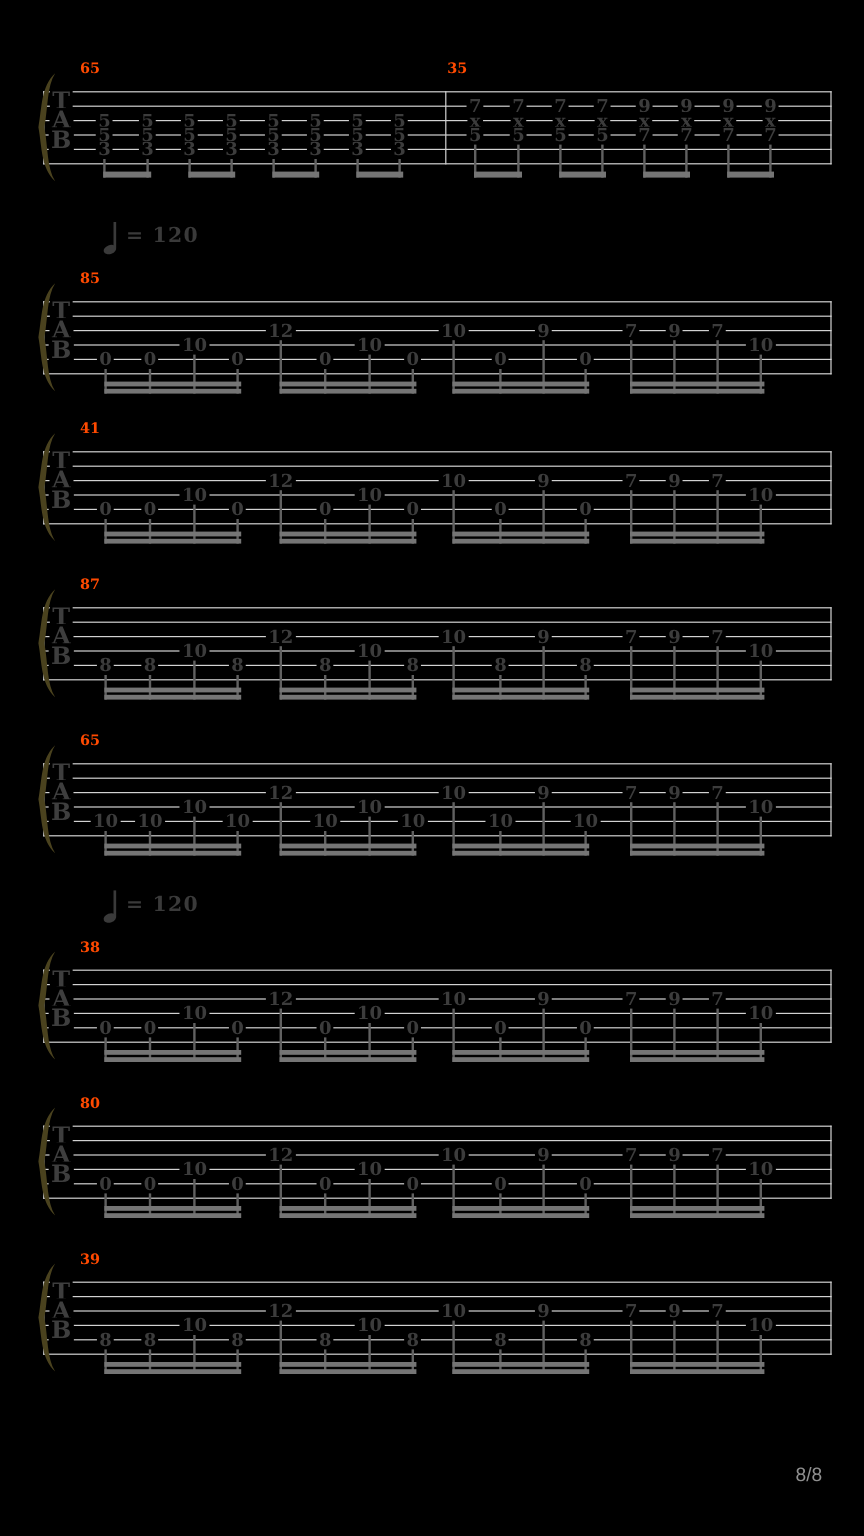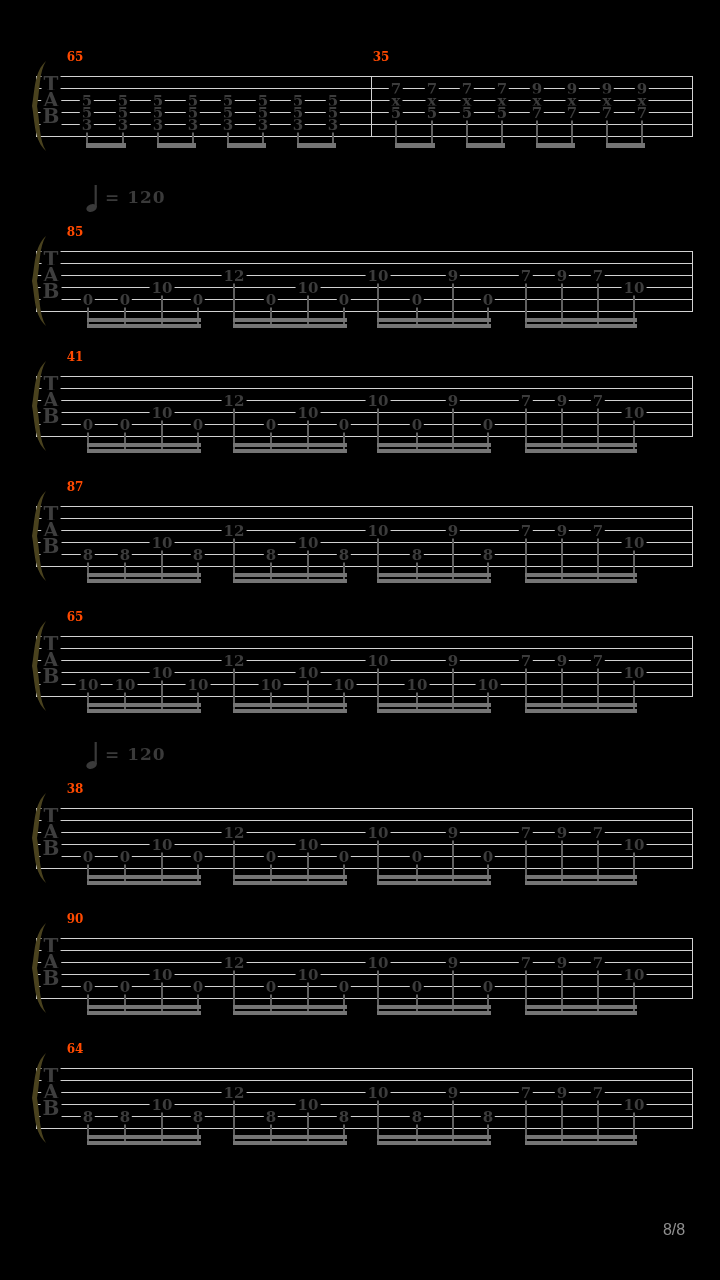--- a/index.html
+++ b/index.html
@@ -430,21 +430,21 @@
       <div class="sline" style="left: 36px; top: 986px; width: 657px;"></div>
       <div class="sline" style="left: 36px; top: 998px; width: 657px;"></div>
       <div class="bar" style="left: 36px; top: 938px; height: 61px;"></div>
       <div class="bar" style="left: 692px; top: 938px; height: 61px;"></div>
       <div class="brace" style="left: 27px; top: 922px; width: 22px; height: 92px;"><svg width="22" height="92" viewBox="0 0 22 92" xmlns="http://www.w3.org/2000/svg">
        <path d="M19 1 C 7 12, 8 30, 5 46 C 8 62, 7 80, 19 91 C 12 80, 13 62, 10 46 C 13 30, 12 12, 19 1 Z" fill="#4a421e"></path>
      </svg></div>
       <div class="clef" style="left: 51px; top: 946px;">T</div>
       <div class="clef" style="left: 51px; top: 962px;">A</div>
       <div class="clef" style="left: 51px; top: 978px;">B</div>
-      <div class="mnum" style="left: 75px; top: 919px;">90</div>
+      <div class="mnum" style="left: 75px; top: 919px;">80</div>
       <div class="stem" style="left: 87px; top: 992px; height: 23px;"></div>
       <div class="stem" style="left: 124px; top: 992px; height: 23px;"></div>
       <div class="stem" style="left: 161px; top: 980px; height: 35px;"></div>
       <div class="stem" style="left: 197px; top: 992px; height: 23px;"></div>
       <div class="stem" style="left: 233px; top: 968px; height: 47px;"></div>
       <div class="stem" style="left: 270px; top: 992px; height: 23px;"></div>
       <div class="stem" style="left: 307px; top: 980px; height: 35px;"></div>
       <div class="stem" style="left: 343px; top: 992px; height: 23px;"></div>
       <div class="stem" style="left: 377px; top: 968px; height: 47px;"></div>
       <div class="stem" style="left: 416px; top: 992px; height: 23px;"></div>
@@ -485,21 +485,21 @@
       <div class="sline" style="left: 36px; top: 1116px; width: 657px;"></div>
       <div class="sline" style="left: 36px; top: 1128px; width: 657px;"></div>
       <div class="bar" style="left: 36px; top: 1068px; height: 61px;"></div>
       <div class="bar" style="left: 692px; top: 1068px; height: 61px;"></div>
       <div class="brace" style="left: 27px; top: 1052px; width: 22px; height: 92px;"><svg width="22" height="92" viewBox="0 0 22 92" xmlns="http://www.w3.org/2000/svg">
        <path d="M19 1 C 7 12, 8 30, 5 46 C 8 62, 7 80, 19 91 C 12 80, 13 62, 10 46 C 13 30, 12 12, 19 1 Z" fill="#4a421e"></path>
      </svg></div>
       <div class="clef" style="left: 51px; top: 1076px;">T</div>
       <div class="clef" style="left: 51px; top: 1092px;">A</div>
       <div class="clef" style="left: 51px; top: 1108px;">B</div>
-      <div class="mnum" style="left: 75px; top: 1049px;">64</div>
+      <div class="mnum" style="left: 75px; top: 1049px;">39</div>
       <div class="stem" style="left: 87px; top: 1122px; height: 23px;"></div>
       <div class="stem" style="left: 124px; top: 1122px; height: 23px;"></div>
       <div class="stem" style="left: 161px; top: 1110px; height: 35px;"></div>
       <div class="stem" style="left: 197px; top: 1122px; height: 23px;"></div>
       <div class="stem" style="left: 233px; top: 1098px; height: 47px;"></div>
       <div class="stem" style="left: 270px; top: 1122px; height: 23px;"></div>
       <div class="stem" style="left: 307px; top: 1110px; height: 35px;"></div>
       <div class="stem" style="left: 343px; top: 1122px; height: 23px;"></div>
       <div class="stem" style="left: 377px; top: 1098px; height: 47px;"></div>
       <div class="stem" style="left: 416px; top: 1122px; height: 23px;"></div>

